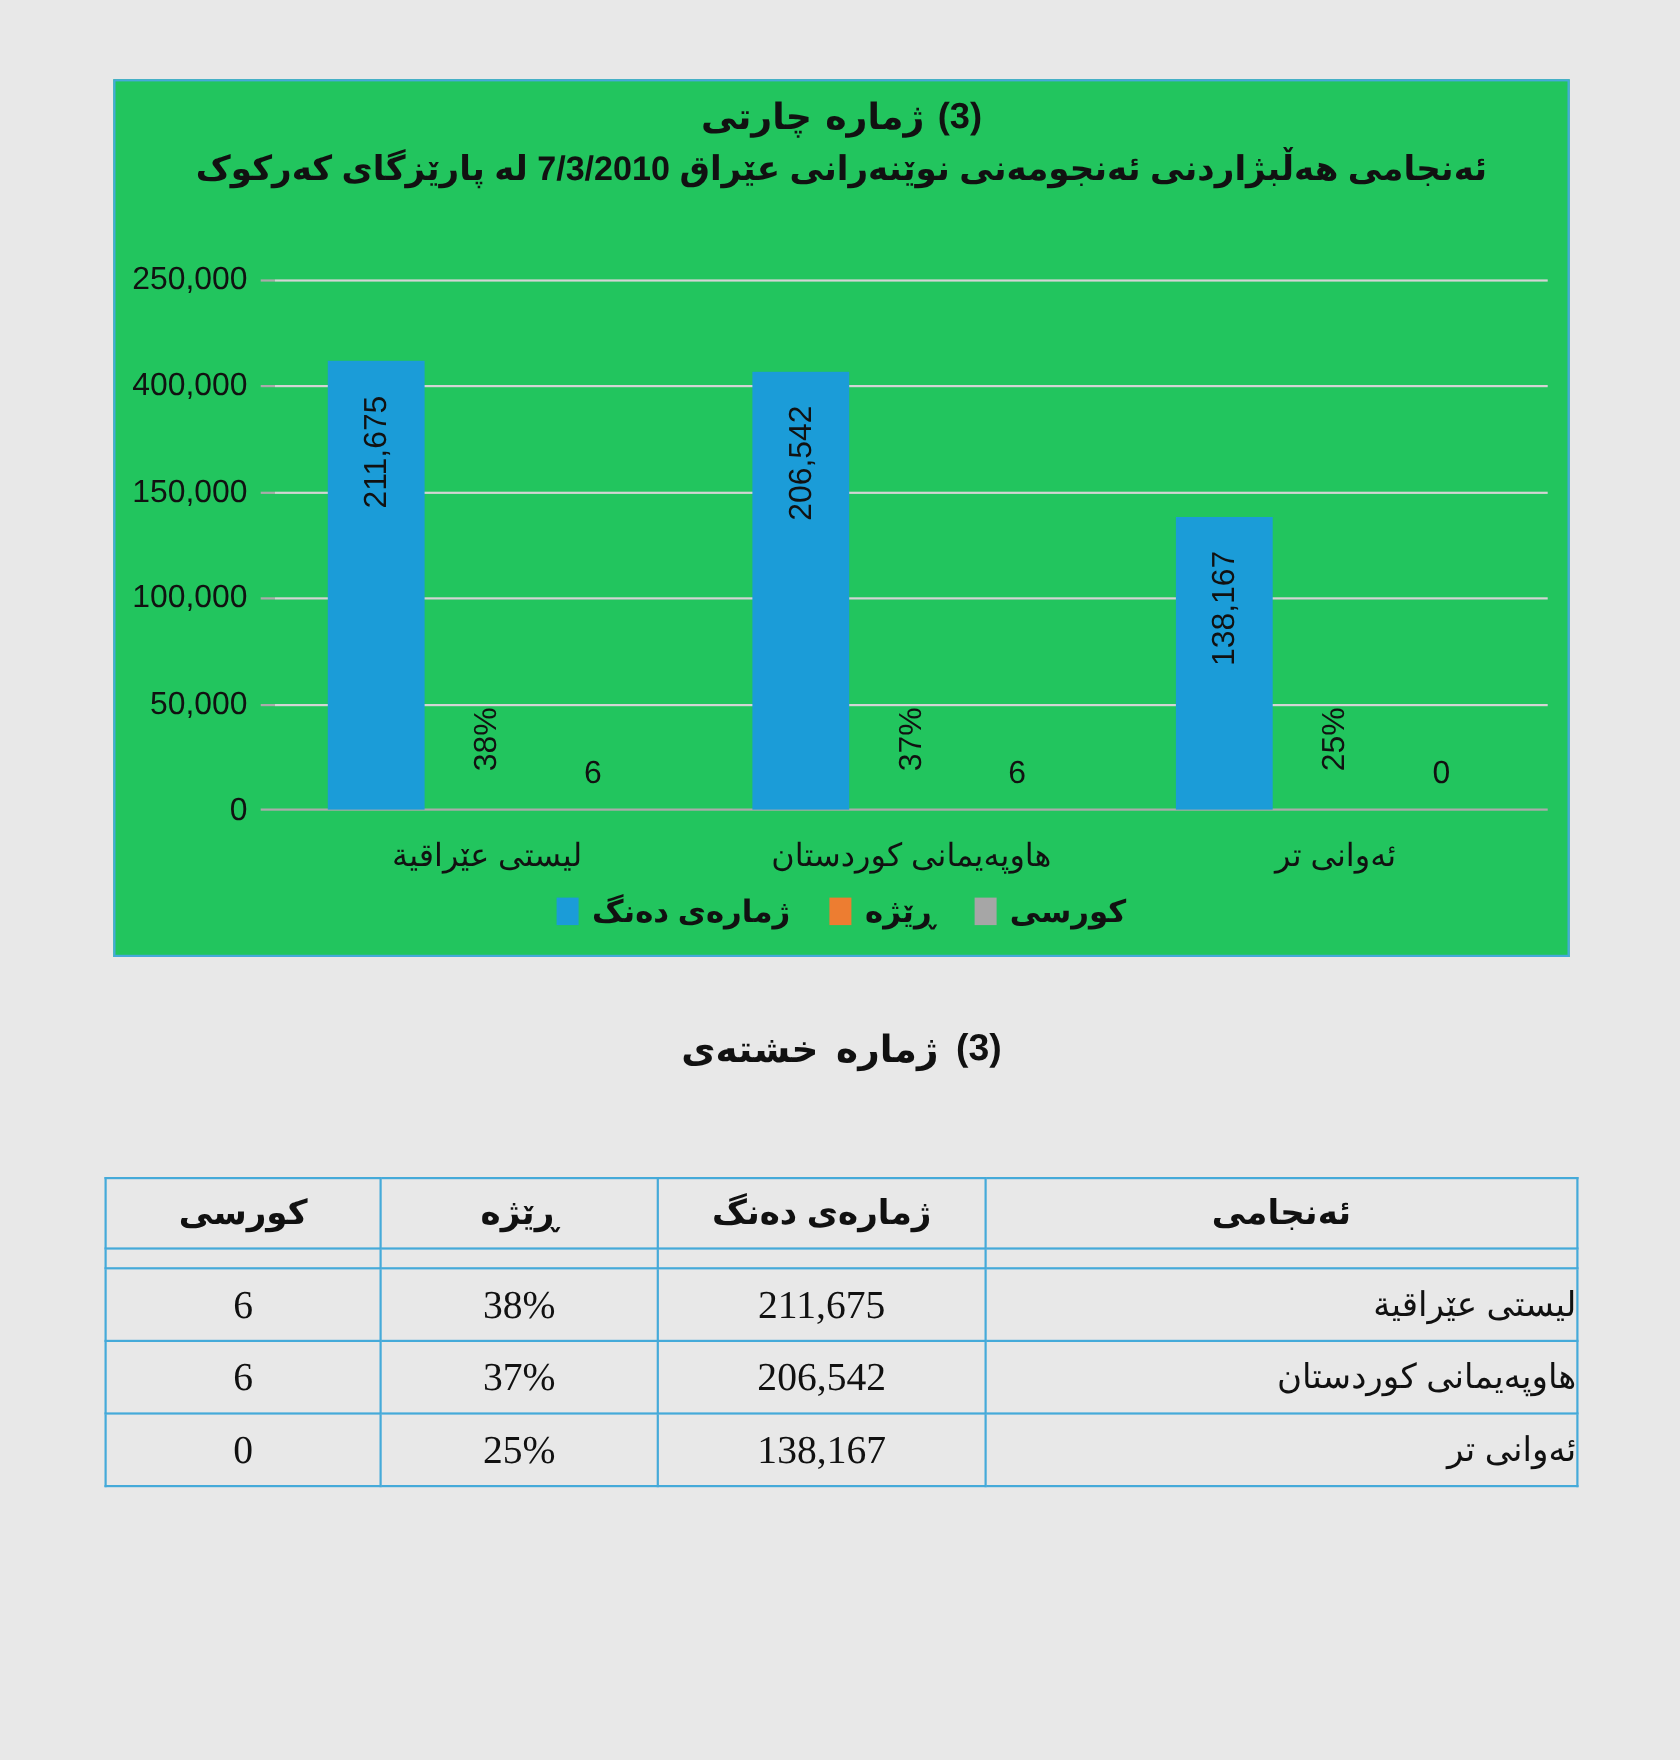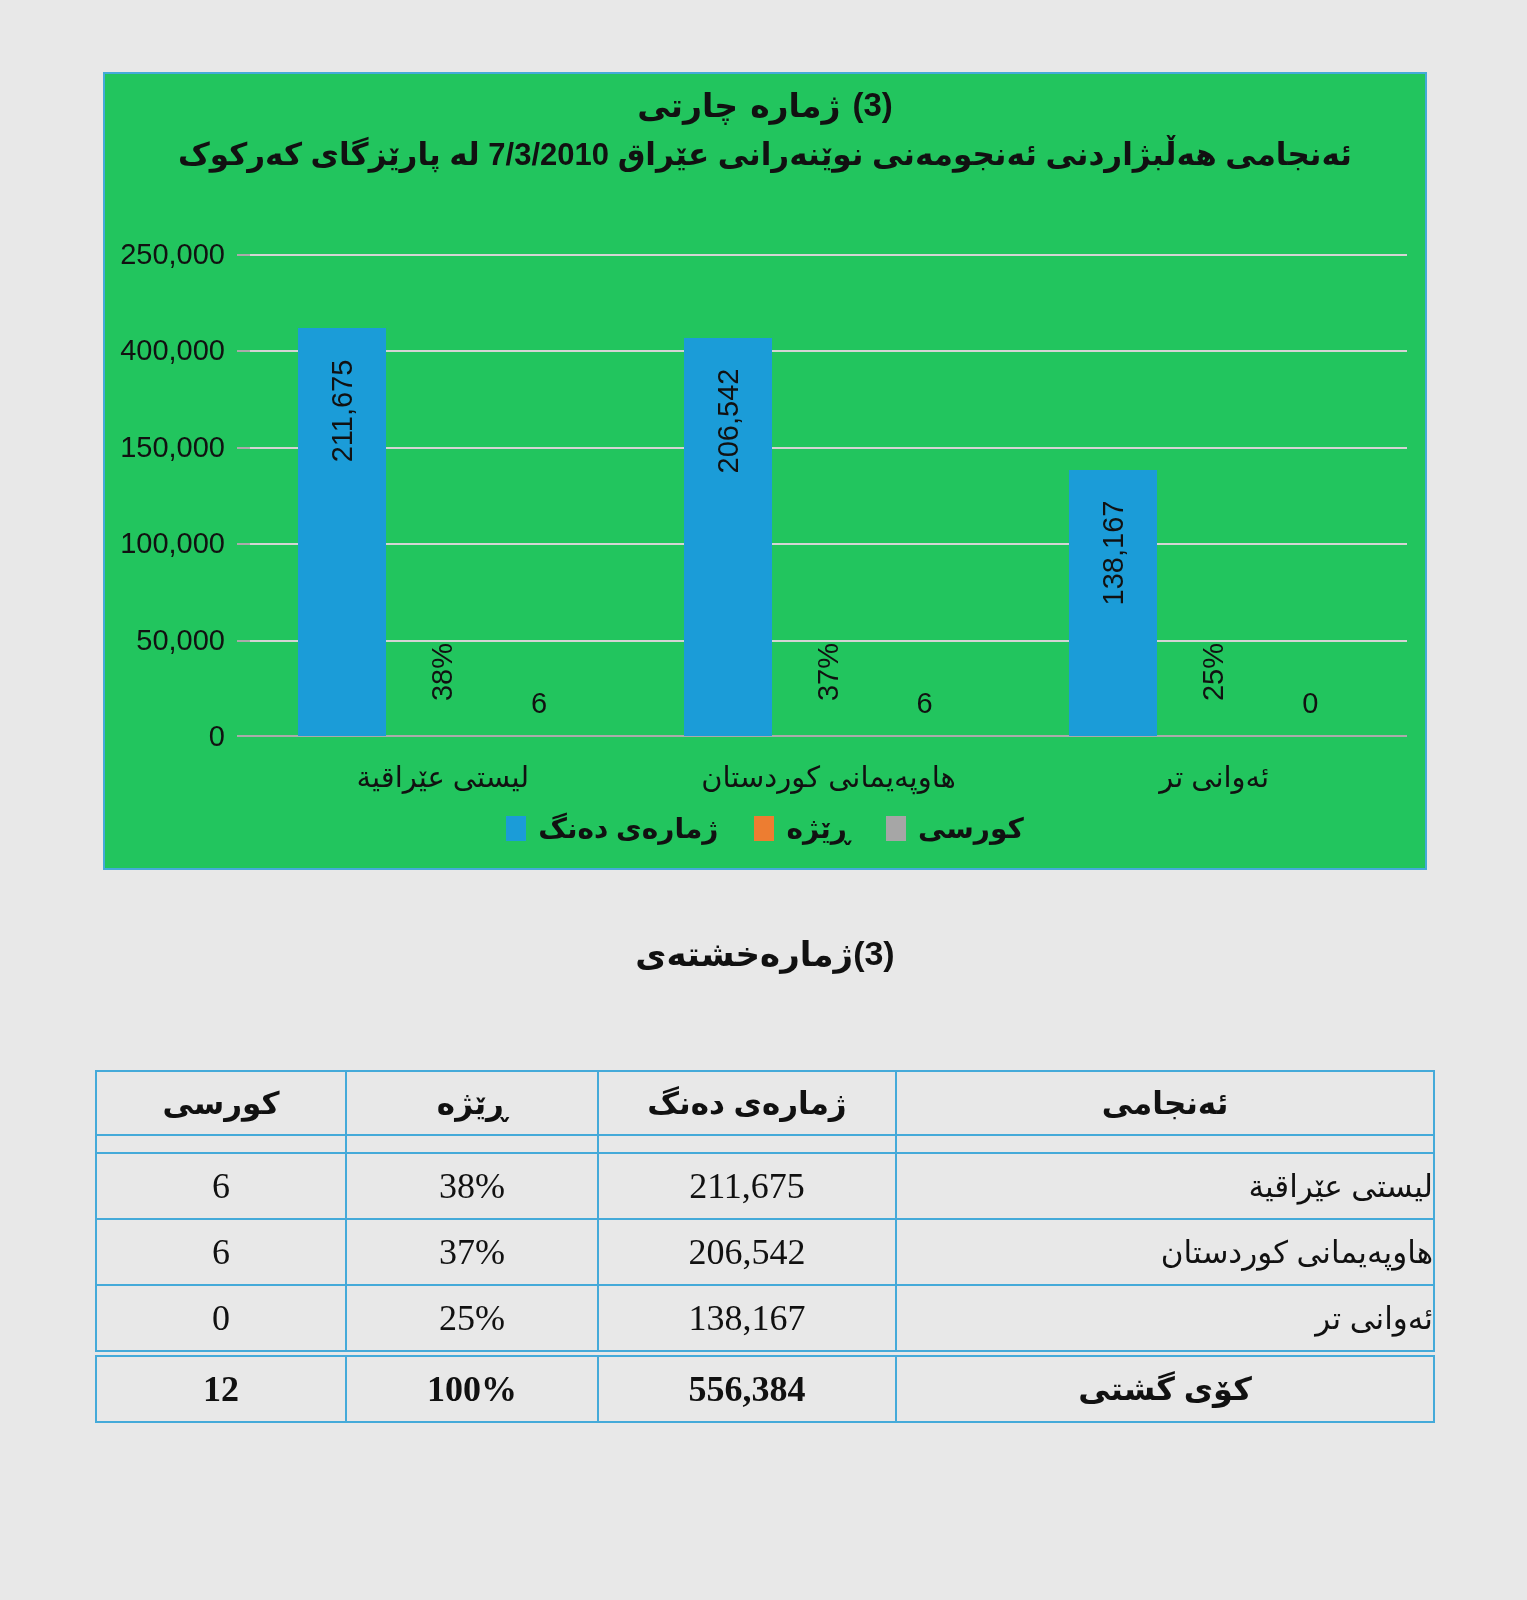--- a/index.html
+++ b/index.html
@@ -32,21 +32,21 @@
   .cat{flex:1;text-align:center;direction:rtl;font-size:29px;}
 
   .legend{position:absolute;left:0;right:0;top:738px;display:flex;justify-content:center;
           align-items:center;gap:36px;}
   .leg-item{display:flex;align-items:center;gap:12px;}
   .swatch{width:20px;height:25px;display:inline-block;}
   .leg-label{font-weight:bold;font-size:28px;direction:rtl;white-space:nowrap;}
 
   
   .t-title{position:absolute;top:934px;left:95px;width:1340px;display:flex;justify-content:center;
-           gap:0;font-weight:bold;font-size:34px;}
+           gap:16px;font-weight:bold;font-size:34px;}
   .t-subtitle{position:absolute;top:988px;left:95px;width:1340px;text-align:center;direction:rtl;
               font-weight:bold;font-size:31px;}
   table.results{position:absolute;left:95px;top:1070px;width:1340px;border-collapse:collapse;}
   table.results td,table.results th{border:2px solid #45AAD9;padding:0;}
   th.hdr{height:62px;font-size:31px;font-weight:bold;direction:rtl;text-align:center;}
   tr.spacer td{height:16px;}
   td.num{font-family:"Liberation Serif","DejaVu Serif",serif;font-size:36px;text-align:center;height:64px;}
   td.list{direction:rtl;text-align:right;padding-right:14px;font-size:31px;height:64px;}
   tr.total td{border-top:7px double #45AAD9;font-weight:bold;}
   tr.total td.label{direction:rtl;text-align:center;font-size:32px;}
@@ -172,22 +172,16 @@
       <td class="num">37%</td>
       <td class="num">206,542</td>
       <td class="list">هاوپەیمانی کوردستان</td>
     </tr>
     <tr>
       <td class="num">0</td>
       <td class="num">25%</td>
       <td class="num">138,167</td>
       <td class="list">ئەوانی تر</td>
     </tr>
-    <tr class="total">
-      <td class="num">12</td>
-      <td class="num">100%</td>
-      <td class="num">556,384</td>
-      <td class="label">کۆی گشتی</td>
-    </tr>
   </tbody>
     </table>
 
 </div>
 
 </body></html>

